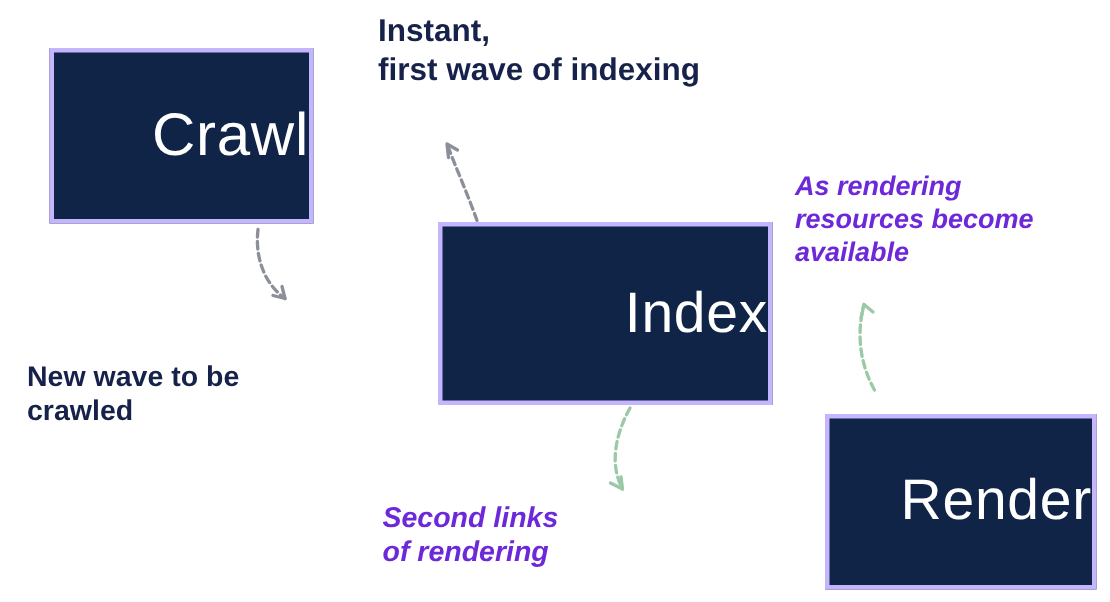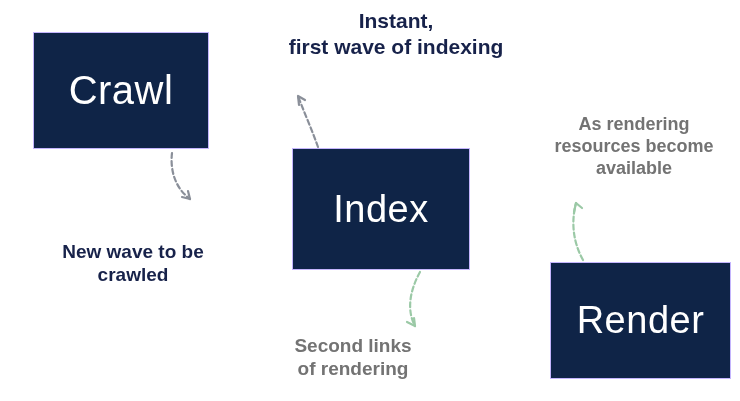--- a/index.html
+++ b/index.html
@@ -13,50 +13,49 @@
   #canvas {
     position: relative;
     width: 740px;
     height: 401px;
     background: #ffffff;
     overflow: hidden;
   }
   .node-box {
     position: absolute;
     background: #0f2447;
-    border: 1px solid #c4b5fd;
+    border: 3px solid #c4b5fd;
     box-sizing: border-box;
     display: flex;
     align-items: center;
-    justify-content: center;
+    justify-content: flex-end;
   }
   .node-label {
     color: #ffffff;
     font-family: "Liberation Sans", sans-serif;
     font-weight: 400;
     letter-spacing: 0.5px;
     white-space: nowrap;
   }
   #box-crawl { left: 33px; top: 32px; width: 176px; height: 117px; }
   #box-crawl .node-label { font-size: 40px; }
-  #box-index { left: 292px; top: 148px; width: 178px; height: 122px; }
+  #box-index { left: 292px; top: 148px; width: 223px; height: 122px; }
   #box-index .node-label { font-size: 38px; }
-  #box-render { left: 550px; top: 262px; width: 181px; height: 117px; }
+  #box-render { left: 550px; top: 276px; width: 181px; height: 117px; }
   #box-render .node-label { font-size: 38px; }
 
   .caption {
     position: absolute;
-    text-align: center;
     font-family: "Liberation Sans", sans-serif;
     font-weight: bold;
     line-height: 1.22;
     white-space: pre-line;
   }
   .caption.navy { color: #17224a; }
-  .caption.green { color: #737373; }
+  .caption.green { color: #6d28d9; font-style: italic; }
 
   #cap-instant {
     left: 252px; top: 8px; width: 288px;
     font-size: 21px;
   }
   #cap-newlinks {
     left: 18px; top: 240px; width: 230px;
     font-size: 19px;
   }
   #cap-rendering {

